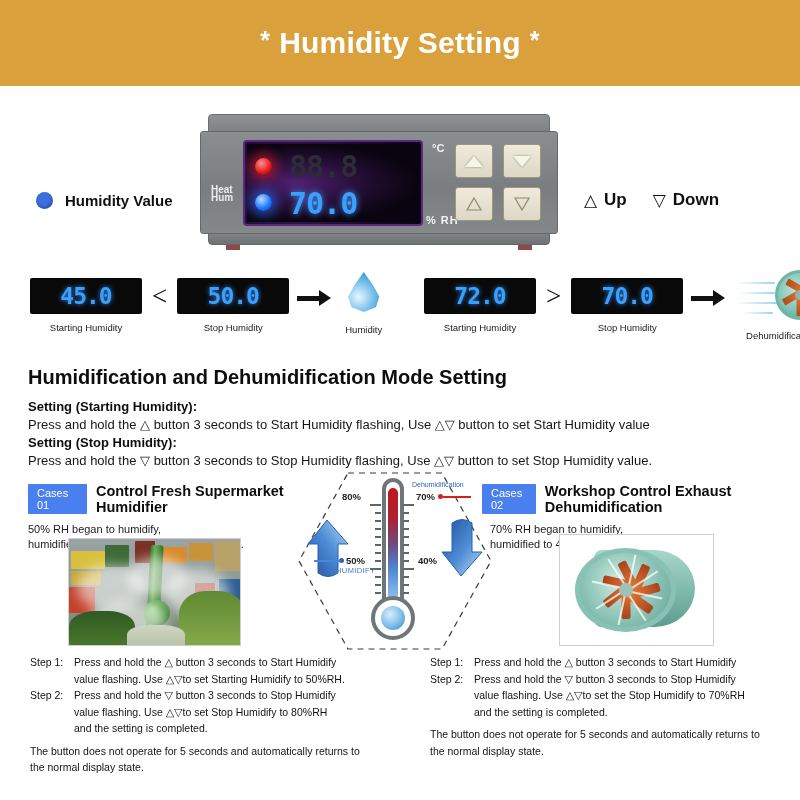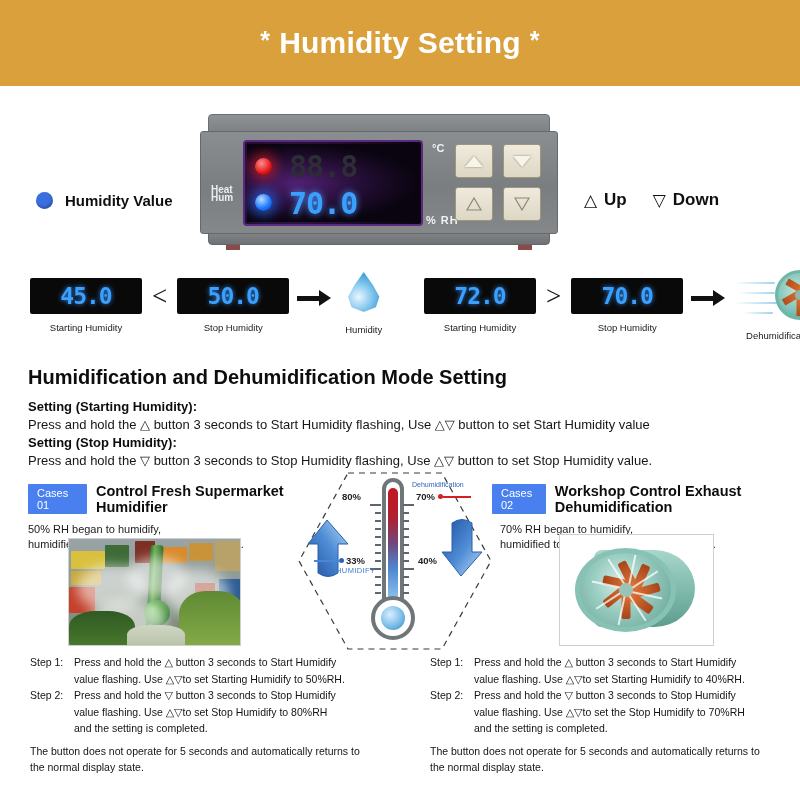--- a/index.html
+++ b/index.html
@@ -162,21 +162,21 @@
   .case-badge {
     display:inline-flex; align-items:center; justify-content:center;
     background:#4a7ff0; color:#ffffff; font-size: 11px;
     padding: 3px 9px; border-radius: 1px; margin-right: 9px;
   }
   .case-title { font-size: 14.5px; font-weight:bold; color:#0d0d0d; }
   .case-head { display:flex; align-items:center; }
   .case-desc { font-size: 11px; color:#1b1b1b; line-height: 15px; margin-top: 7px; }
 
   .case-left { position:absolute; left: 28px; top: 483px; width: 300px; }
-  .case-right { position:absolute; left: 492px; top: 483px; width: 300px; }
+  .case-right { position:absolute; left: 482px; top: 483px; width: 300px; }
   .case-right .case-desc { margin-left: 8px; }
 
   .photo { position:absolute; border: 1px solid #cfcfcf; overflow:hidden; }
   .photo-market { left: 68px; top: 538px; width: 173px; height: 108px; }
   .photo-fan { left: 559px; top: 534px; width: 155px; height: 112px; }
 
   
   .mk { position:absolute; inset:0; background: linear-gradient(#9aa3a6, #8e9a93 40%, #79876f 100%); }
   .mk-crate { position:absolute; border-radius:1px; }
   .mk-pipe {
@@ -526,21 +526,21 @@
       <span class="tick short" style="left:33px; top:66px;"></span>
       <span class="tick short" style="left:33px; top:74px;"></span>
       <span class="tick short" style="left:33px; top:82px;"></span>
       <span class="tick long" style="left:33px; top:90px;"></span>
       <span class="tick short" style="left:33px; top:98px;"></span>
       <span class="tick short" style="left:33px; top:106px;"></span>
       <span class="tick short" style="left:33px; top:114px;"></span>
     </div>
 
     <span class="th-lbl" style="left:46px;top:21px;">80%</span>
-    <span class="th-lbl" style="left:50px;top:85px;">33%</span>
+    <span class="th-lbl" style="left:50px;top:85px;">50%</span>
     <span class="th-lbl" style="left:120px;top:21px;">70%</span>
     <span class="th-lbl" style="left:122px;top:85px;">40%</span>
 
     <span class="dehum-tag" style="left:116px;top:11px;">Dehumidification</span>
     <span class="dot-red" style="left:142px;top:24px;"></span>
     <span class="lead-red" style="left:147px;top:26px;width:28px;"></span>
 
     <span class="hum-tag" style="left:40px;top:96px;">HUMIDIFY</span>
     <span class="dot-blue" style="left:43px;top:88px;"></span>
     <span class="lead-blue" style="left:18px;top:90px;width:26px;"></span>
@@ -563,21 +563,20 @@
     <div class="step-gap"></div>
     <div>The button does not operate for 5 seconds and automatically returns to</div>
     <div>the normal display state.</div>
   </div>
 
   <div class="steps steps-right">
     <div class="step-row">
       <span class="step-key">Step 1:</span>
       <span class="step-txt"><span>Press and hold the </span><span class="tri-glyph">△</span><span> button 3 seconds to Start Humidify</span></span>
     </div>
-    <div class="step-indent"><span>value flashing. Use </span><span class="tri-glyph">△▽</span><span>to set  Starting Humidify to 40%RH.</span></div>
 
     <div class="step-row">
       <span class="step-key">Step 2:</span>
       <span class="step-txt"><span>Press and hold the </span><span class="tri-glyph">▽</span><span> button 3 seconds to Stop Humidify</span></span>
     </div>
     <div class="step-indent"><span>value flashing. Use </span><span class="tri-glyph">△▽</span><span>to set the Stop Humidify to 70%RH</span></div>
     <div class="step-indent">and the setting is completed.</div>
 
     <div class="step-gap"></div>
     <div>The button does not operate for 5 seconds and automatically returns to</div>

